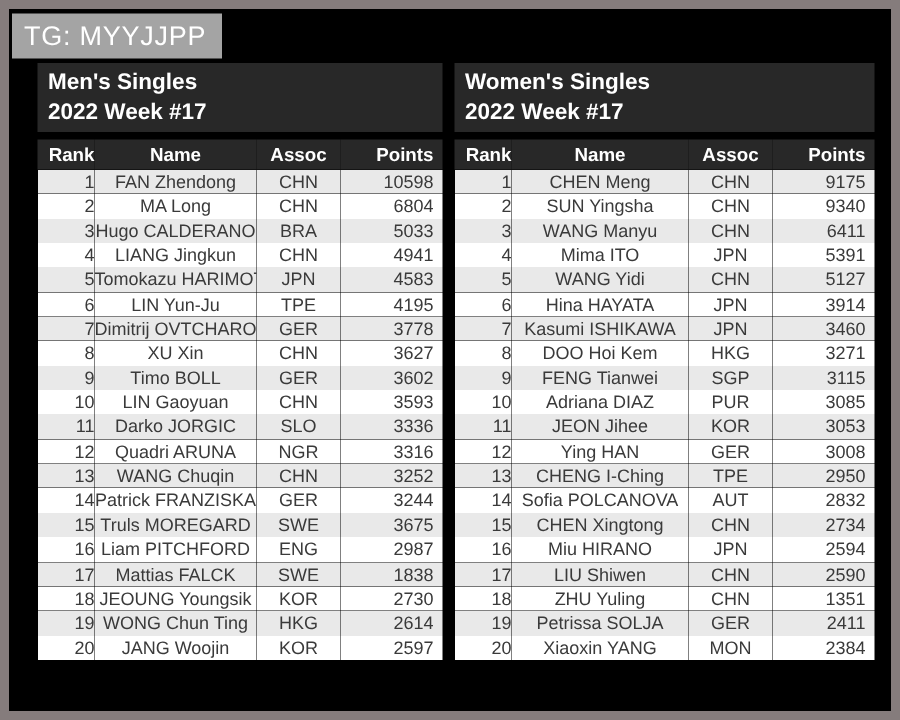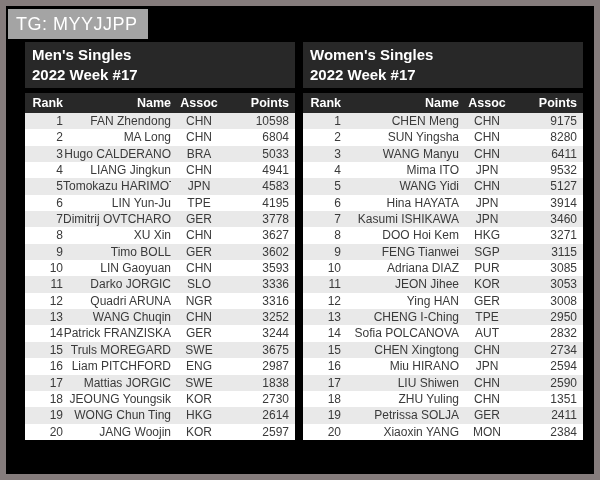--- a/index.html
+++ b/index.html
@@ -91,21 +91,21 @@
   table.ranking td {
     height: 16.35px;
     padding: 0;
     line-height: 16.35px;
     white-space: nowrap;
     overflow: hidden;
   }
   table.ranking tbody tr:nth-child(odd)  { background: #e9e9e9; }
   table.ranking tbody tr:nth-child(even) { background: #ffffff; }
   .c-rank   { width: 33px;  text-align: right;  padding-left: 5px !important; }
-  .c-name   {               text-align: right; }
+  .c-name   {               text-align: center; }
   .c-assoc  { width: 56px;  text-align: center; margin-top: 41px; }
   .c-points { width: 62px;  text-align: right; padding-right: 6px !important; margin-top: 23px; }
 </style>
 </head>
 <body>
 
 <div class="page">
 
   <div class="wm-top">TG: MYYJJPP</div>
 
@@ -215,21 +215,21 @@
             <td class="c-points">3675</td>
           </tr>
           <tr>
             <td class="c-rank">16</td>
             <td class="c-name">Liam PITCHFORD</td>
             <td class="c-assoc">ENG</td>
             <td class="c-points">2987</td>
           </tr>
           <tr>
             <td class="c-rank">17</td>
-            <td class="c-name">Mattias JORGIC</td>
+            <td class="c-name">Mattias FALCK</td>
             <td class="c-assoc">SWE</td>
             <td class="c-points">1838</td>
           </tr>
           <tr>
             <td class="c-rank">18</td>
             <td class="c-name">JEOUNG Youngsik</td>
             <td class="c-assoc">KOR</td>
             <td class="c-points">2730</td>
           </tr>
           <tr>
@@ -266,33 +266,33 @@
           <tr>
             <td class="c-rank">1</td>
             <td class="c-name">CHEN Meng</td>
             <td class="c-assoc">CHN</td>
             <td class="c-points">9175</td>
           </tr>
           <tr>
             <td class="c-rank">2</td>
             <td class="c-name">SUN Yingsha</td>
             <td class="c-assoc">CHN</td>
-            <td class="c-points">8280</td>
+            <td class="c-points">9340</td>
           </tr>
           <tr>
             <td class="c-rank">3</td>
             <td class="c-name">WANG Manyu</td>
             <td class="c-assoc">CHN</td>
             <td class="c-points">6411</td>
           </tr>
           <tr>
             <td class="c-rank">4</td>
             <td class="c-name">Mima ITO</td>
             <td class="c-assoc">JPN</td>
-            <td class="c-points">9532</td>
+            <td class="c-points">5391</td>
           </tr>
           <tr>
             <td class="c-rank">5</td>
             <td class="c-name">WANG Yidi</td>
             <td class="c-assoc">CHN</td>
             <td class="c-points">5127</td>
           </tr>
           <tr>
             <td class="c-rank">6</td>
             <td class="c-name">Hina HAYATA</td>

